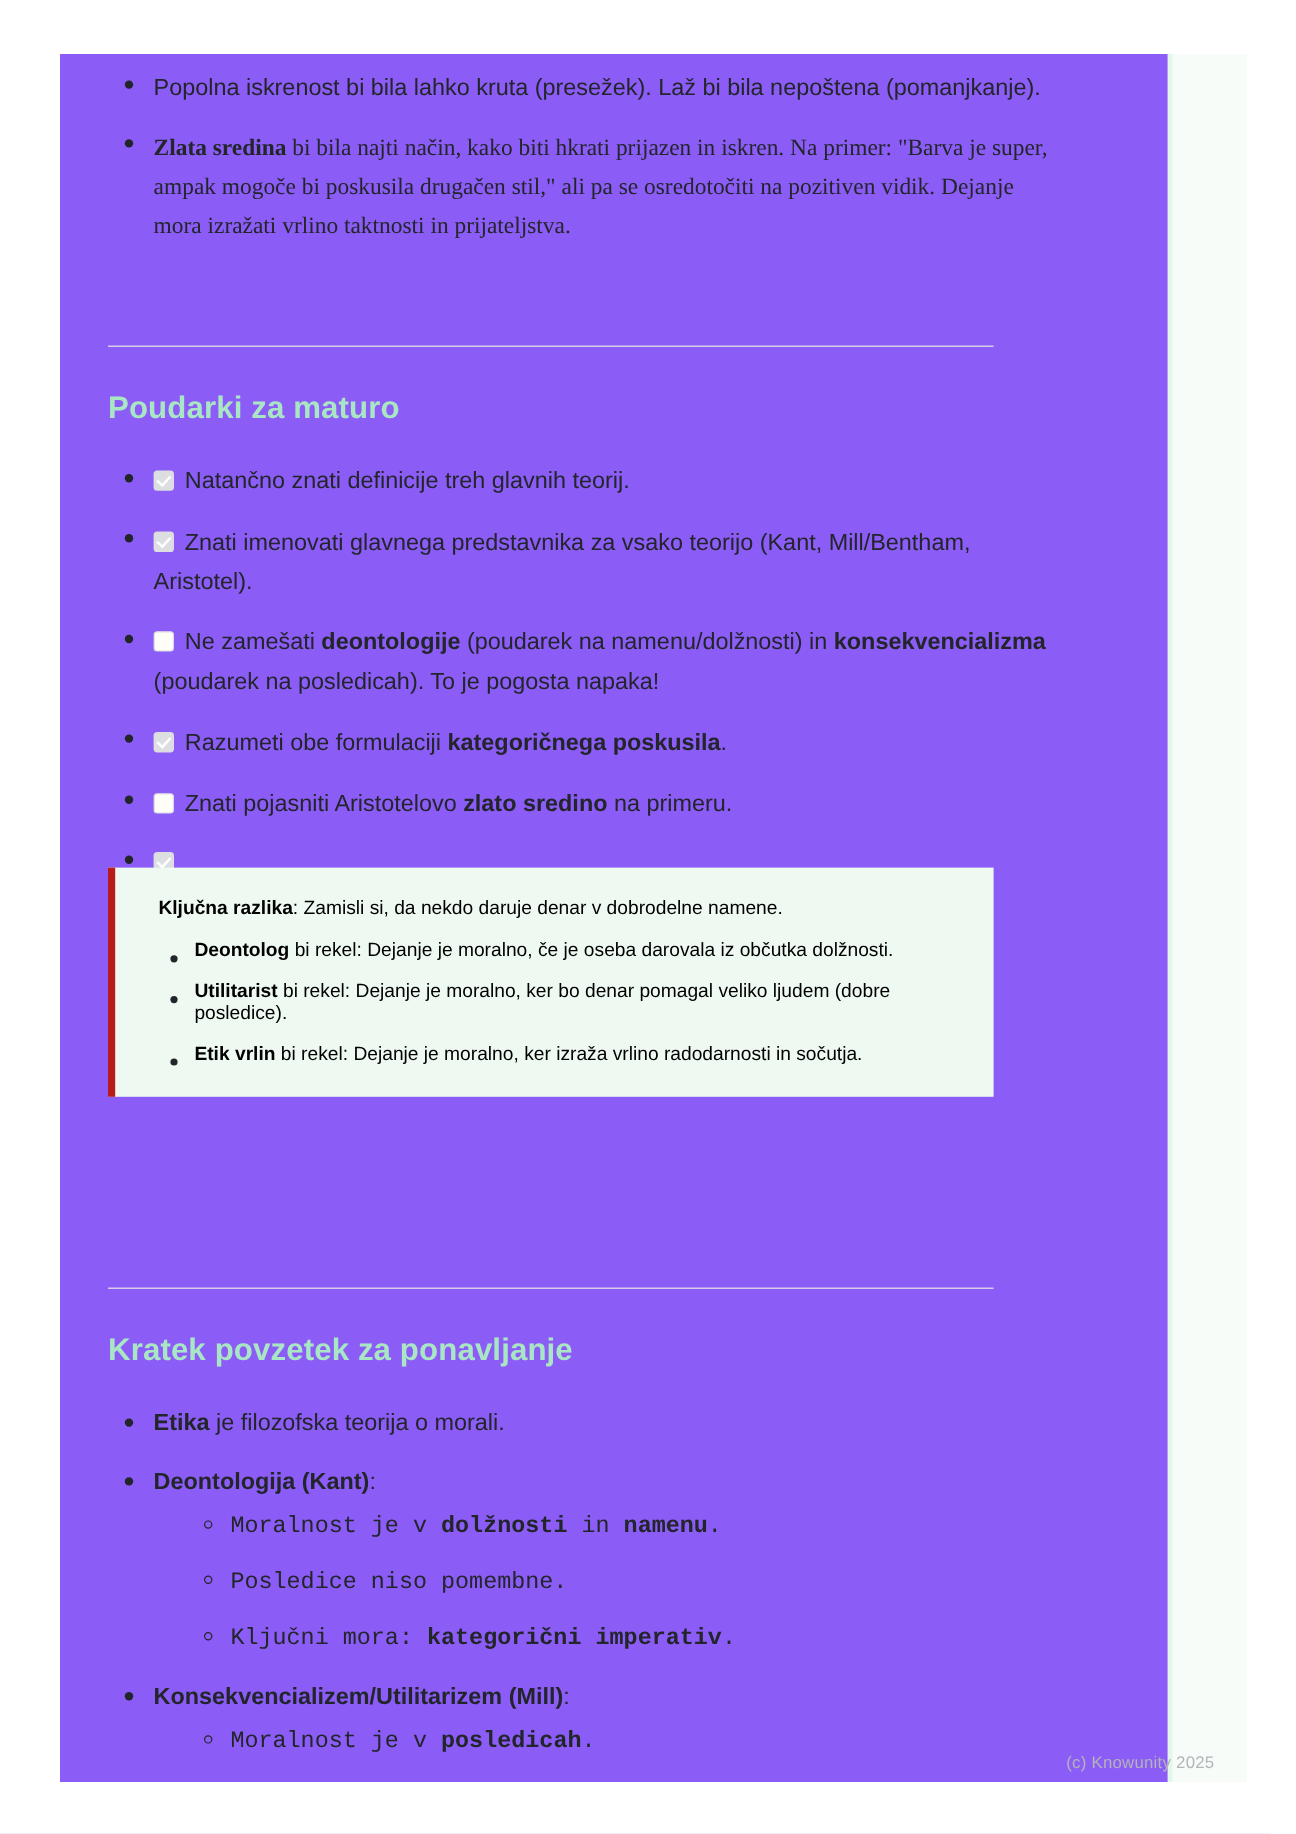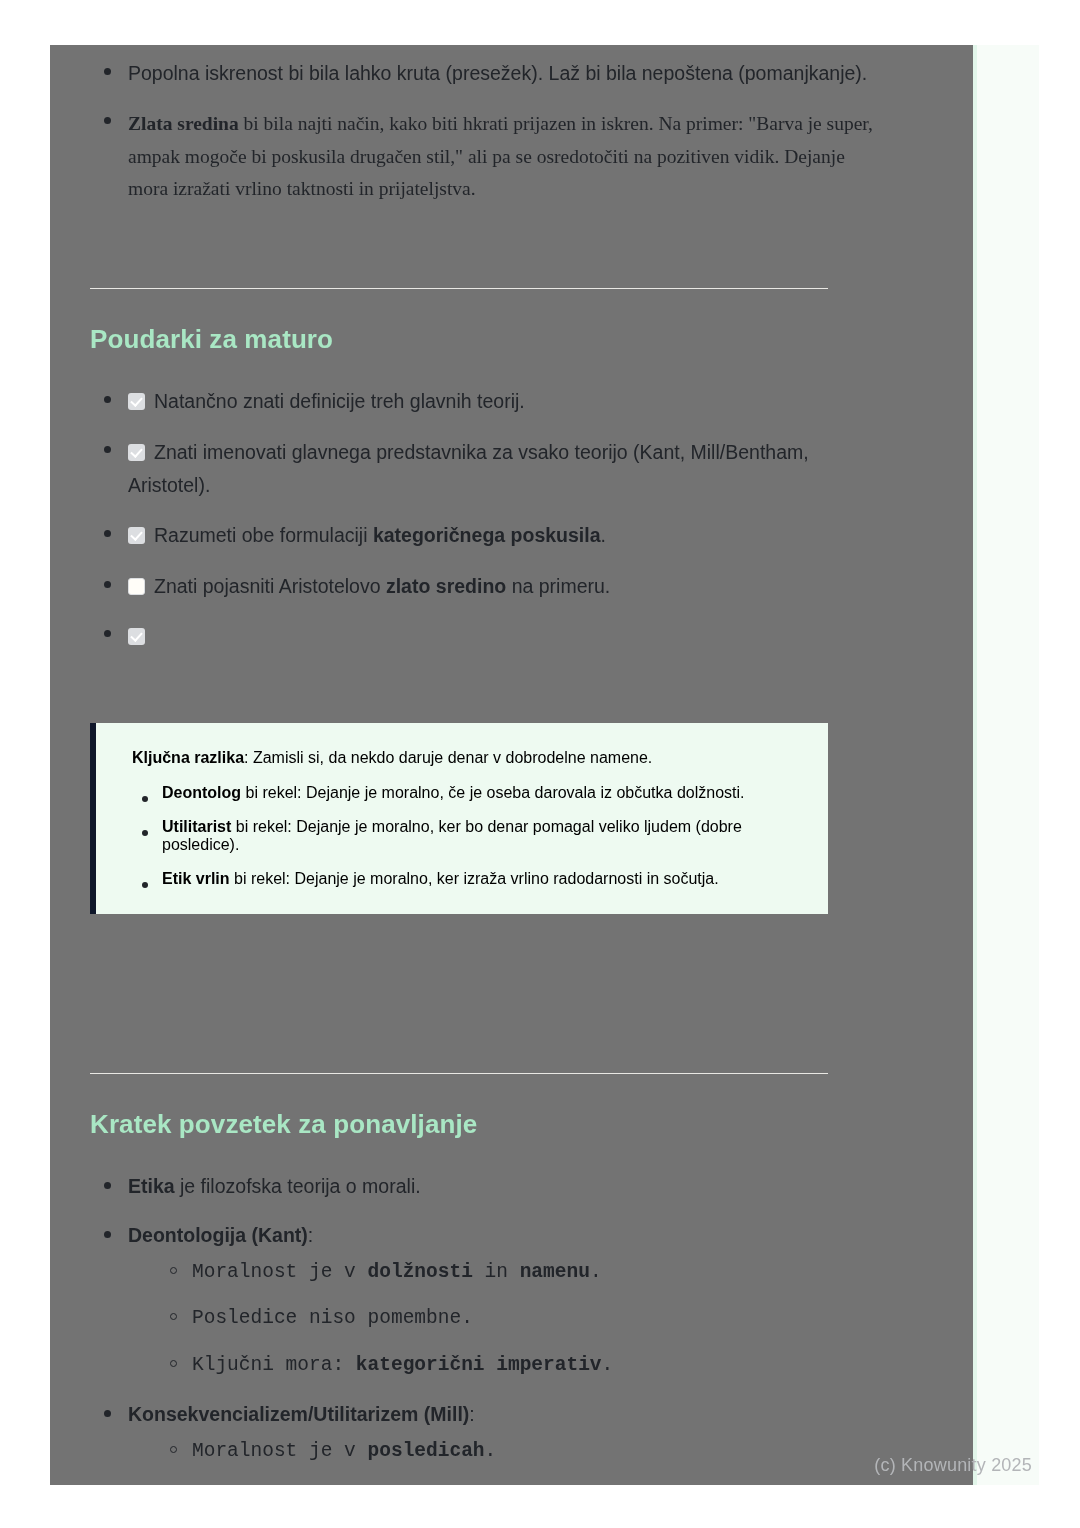--- a/index.html
+++ b/index.html
@@ -21,21 +21,21 @@
     overflow: hidden;
   }
 
   
   .page-sheet {
     position: absolute;
     left: 50px;
     top: 45px;
     width: 923px;
     height: 1440px;
-    background: #737373;
+    background: #8b5cf6;
   }
 
   
   .right-strip {
     position: absolute;
     left: 973px;
     top: 45px;
     width: 66px;
     height: 1440px;
     background: #f7fcf8;
@@ -149,21 +149,21 @@
     height: 1px;
     background: #e9e8e4;
     border: 0;
     margin: 0;
     width: 738px;
   }
 
   
   .callout {
     background: #eefaf1;
-    border-left: 6px solid #0f172a;
+    border-left: 6px solid #b91c1c;
     padding: 26px 30px 26px 36px;
     width: 738px;
   }
   .callout .lead { margin: 0 0 4px 0; }
   .callout ul {
     list-style: none;
     margin: 17px 0 0 0;
     padding: 0;
   }
   .callout ul > li {
@@ -207,23 +207,23 @@
     border: 1.4px solid #22252a;
     background: transparent;
     box-sizing: border-box;
   }
 
   b, strong { font-weight: 700; }
 
   
   .watermark {
     position: absolute;
-    right: 48px;
+    right: 68px;
     bottom: 52px;
-    font-size: 18px;
+    font-size: 14px;
     color: #b3b5b8;
     letter-spacing: 0.2px;
   }
 
   
   .blk { position: absolute; left: 40px; }
 </style>
 </head>
 <body>
 
@@ -253,20 +253,21 @@
     </div>
 
     <div class="blk" style="top: 278px;">
       <h2 class="sec-title">Poudarki za maturo</h2>
     </div>
 
     <div class="content blk" style="top: 340px;">
       <ul class="lvl1" id="exam-checklist">
           <li class="flush"><span class="dot"></span><span class="cbox on"></span><span><span>Natančno znati definicije treh glavnih teorij.</span></span></li>
           <li class="flush"><span class="dot"></span><span class="cbox on"></span><span><span>Znati imenovati glavnega predstavnika za vsako teorijo (Kant, Mill/Bentham, Aristotel).</span></span></li>
+          <li class="flush"><span class="dot"></span><span class="cbox off"></span><span><span>Ne zamešati </span><b>deontologije</b><span> (poudarek na namenu/dolžnosti) in </span><b>konsekvencializma</b><span> (poudarek na posledicah). To je pogosta napaka!</span></span></li>
           <li class="flush"><span class="dot"></span><span class="cbox on"></span><span><span>Razumeti obe formulaciji </span><b>kategoričnega poskusila</b><span>.</span></span></li>
           <li class="flush"><span class="dot"></span><span class="cbox off"></span><span><span>Znati pojasniti Aristotelovo </span><b>zlato sredino</b><span> na primeru.</span></span></li>
           <li class="flush last"><span class="dot"></span><span class="cbox on"></span></li>
         </ul>
     </div>
 
     <div class="blk" style="top: 678px;">
       <div class="callout">
         <p class="lead"><b>Ključna razlika</b><span>: Zamisli si, da nekdo daruje denar v dobrodelne namene.</span></p>
         <ul id="callout-list">

